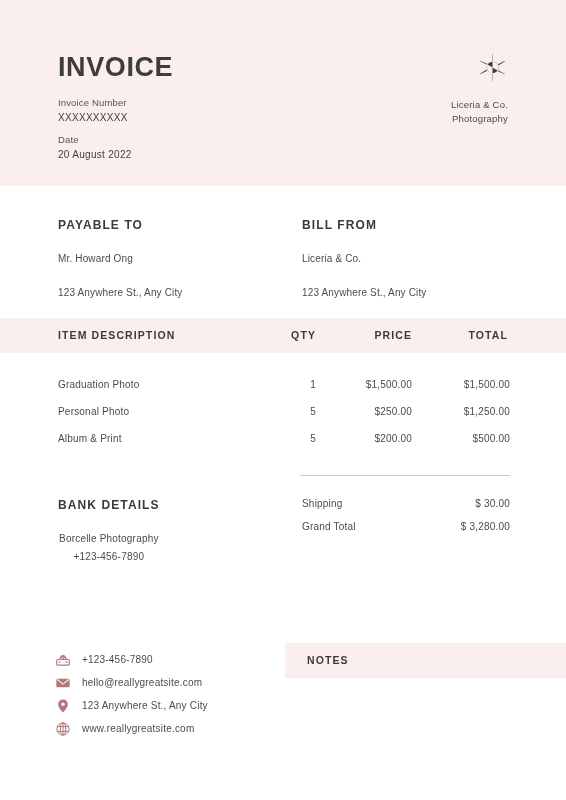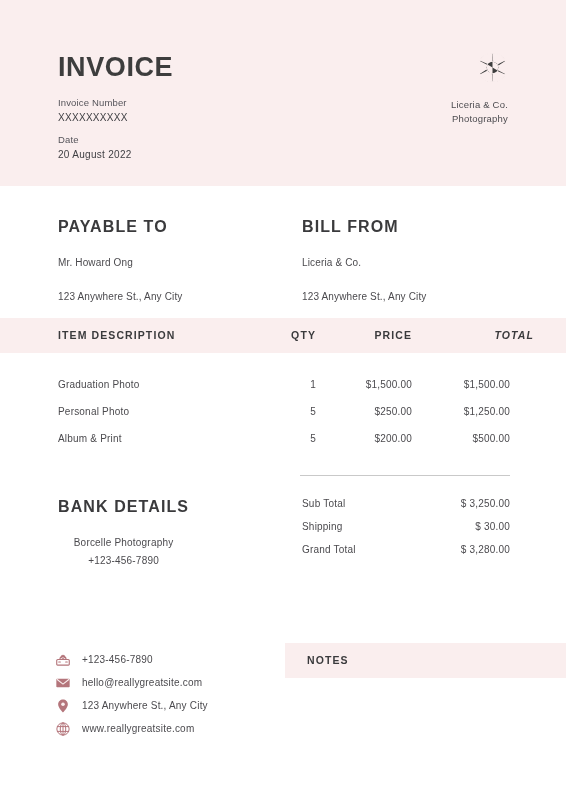--- a/index.html
+++ b/index.html
@@ -83,21 +83,21 @@
     letter-spacing: 0.2px;
   }
 
   
   .parties { position: absolute; left: 0; top: 218px; width: 566px; }
   .party { position: absolute; top: 0; }
   .party-payable { left: 58px; }
   .party-bill { left: 302px; }
 
   .section-head {
-    font-size: 16px;
+    font-size: 12px;
     font-weight: bold;
     letter-spacing: 1.1px;
     color: #3a3a3c;
     margin-bottom: 18px;
   }
   .party-line {
     font-size: 10px;
     line-height: 18px;
     color: #4b4a4e;
     letter-spacing: 0.15px;
@@ -117,21 +117,21 @@
     position: absolute;
     top: 11px;
     font-size: 10.5px;
     font-weight: bold;
     letter-spacing: 1.1px;
     color: #3a3a3c;
   }
   .col-desc  { left: 58px; }
   .col-qty   { left: 258px; width: 58px; text-align: right; }
   .col-price { left: 340px; width: 72px; text-align: right; }
-  .col-total { left: 454px; width: 80px; text-align: right; font-style: italic; }
+  .col-total { left: 428px; width: 80px; text-align: right; }
 
   
   .items { position: absolute; left: 0; top: 378px; width: 566px; }
   .item-row { position: relative; height: 27px; }
   .item-row .cell {
     position: absolute;
     top: 0;
     font-size: 10px;
     color: #4b4a4e;
     letter-spacing: 0.2px;
@@ -307,24 +307,20 @@
   <div class="totals-divider"></div>
 
   <div class="bank">
     <div class="section-head">BANK DETAILS</div>
     <div class="bank-line">Borcelle Photography</div>
     <div class="bank-line">+123-456-7890</div>
   </div>
 
   <div class="totals">
     <div class="total-row">
-      <span class="total-label">Sub Total</span>
-      <span class="total-value">$ 3,250.00</span>
-    </div>
-    <div class="total-row">
       <span class="total-label">Shipping</span>
       <span class="total-value">$ 30.00</span>
     </div>
     <div class="total-row">
       <span class="total-label">Grand Total</span>
       <span class="total-value">$ 3,280.00</span>
     </div>
   </div>
 
   <div class="notes-band">

